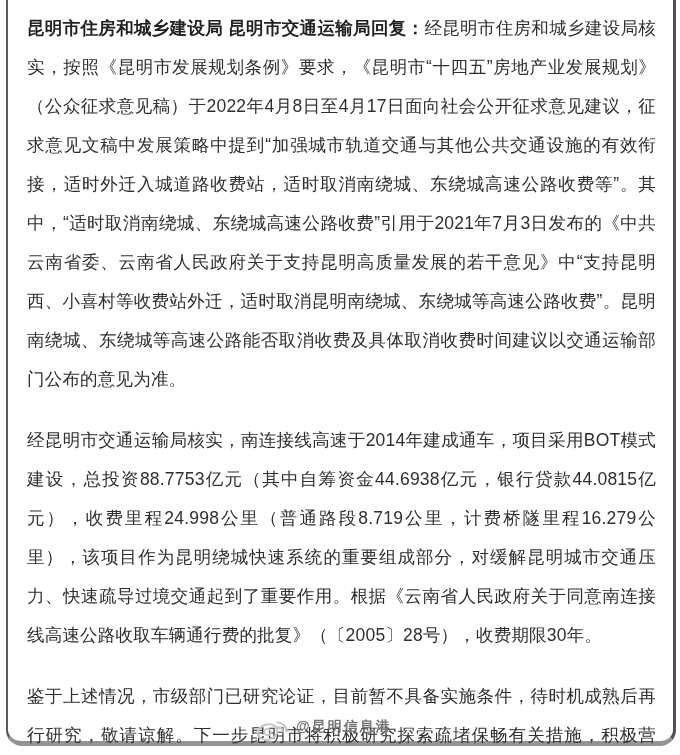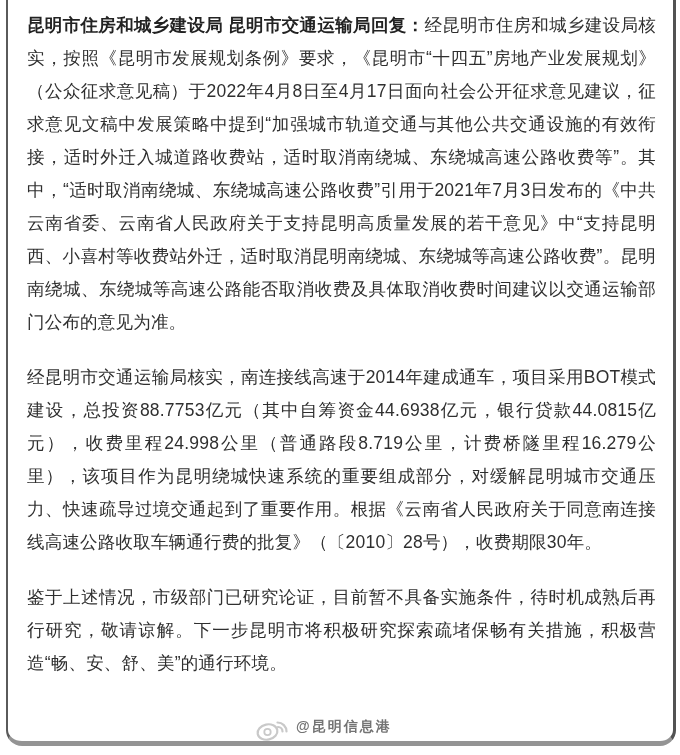--- a/index.html
+++ b/index.html
@@ -24,21 +24,21 @@
     background: #ffffff;
     border-left: 2px solid #5a5a5a;
     border-right: 3px solid #525252;
     border-bottom: 5px solid #949494;
     border-radius: 0 0 16px 16px;
     padding: 11px 17px 0 19px;
   }
   .para {
     margin: 0 0 22px 0;
     font-size: 17.5px;
-    line-height: 33px;
+    line-height: 39px;
     color: #2f2f2f;
     text-align: justify;
     letter-spacing: 0.2px;
     word-break: break-all;
   }
   .para strong {
     font-weight: 700;
     color: #222222;
   }
   .watermark {
@@ -56,21 +56,21 @@
   }
   .watermark svg {
     display: block;
   }
 </style>
 </head>
 <body>
 
 <div class="card">
   <p class="para"><strong>昆明市住房和城乡建设局 昆明市交通运输局回复：</strong><span>经昆明市住房和城乡建设局核实，按照《昆明市发展规划条例》要求，《昆明市“十四五”房地产业发展规划》（公众征求意见稿）于2022年4月8日至4月17日面向社会公开征求意见建议，征求意见文稿中发展策略中提到“加强城市轨道交通与其他公共交通设施的有效衔接，适时外迁入城道路收费站，适时取消南绕城、东绕城高速公路收费等”。其中，“适时取消南绕城、东绕城高速公路收费”引用于2021年7月3日发布的《中共云南省委、云南省人民政府关于支持昆明高质量发展的若干意见》中“支持昆明西、小喜村等收费站外迁，适时取消昆明南绕城、东绕城等高速公路收费”。昆明南绕城、东绕城等高速公路能否取消收费及具体取消收费时间建议以交通运输部门公布的意见为准。</span></p>
-  <p class="para">经昆明市交通运输局核实，南连接线高速于2014年建成通车，项目采用BOT模式建设，总投资88.7753亿元（其中自筹资金44.6938亿元，银行贷款44.0815亿元），收费里程24.998公里（普通路段8.719公里，计费桥隧里程16.279公里），该项目作为昆明绕城快速系统的重要组成部分，对缓解昆明城市交通压力、快速疏导过境交通起到了重要作用。根据《云南省人民政府关于同意南连接线高速公路收取车辆通行费的批复》（〔2010〕28号），收费期限30年。</p>
+  <p class="para">经昆明市交通运输局核实，南连接线高速于2014年建成通车，项目采用BOT模式建设，总投资88.7753亿元（其中自筹资金44.6938亿元，银行贷款44.0815亿元），收费里程24.998公里（普通路段8.719公里，计费桥隧里程16.279公里），该项目作为昆明绕城快速系统的重要组成部分，对缓解昆明城市交通压力、快速疏导过境交通起到了重要作用。根据《云南省人民政府关于同意南连接线高速公路收取车辆通行费的批复》（〔2005〕28号），收费期限30年。</p>
   <p class="para">鉴于上述情况，市级部门已研究论证，目前暂不具备实施条件，待时机成熟后再行研究，敬请谅解。下一步昆明市将积极研究探索疏堵保畅有关措施，积极营造“畅、安、舒、美”的通行环境。</p>
 </div>
 
 <div class="watermark">
   <span>
     <svg width="34" height="30" viewBox="0 0 34 30">
       <g fill="none" stroke="#c9c9c9" stroke-width="2.2" stroke-linecap="round">
         <ellipse cx="12.5" cy="20" rx="10" ry="7.6" transform="rotate(-12 12.5 20)"></ellipse>
         <circle cx="12.5" cy="20" r="3.2" stroke-width="1.8"></circle>
         <path d="M22.5 10.5 a9 9 0 0 1 9 9"></path>

